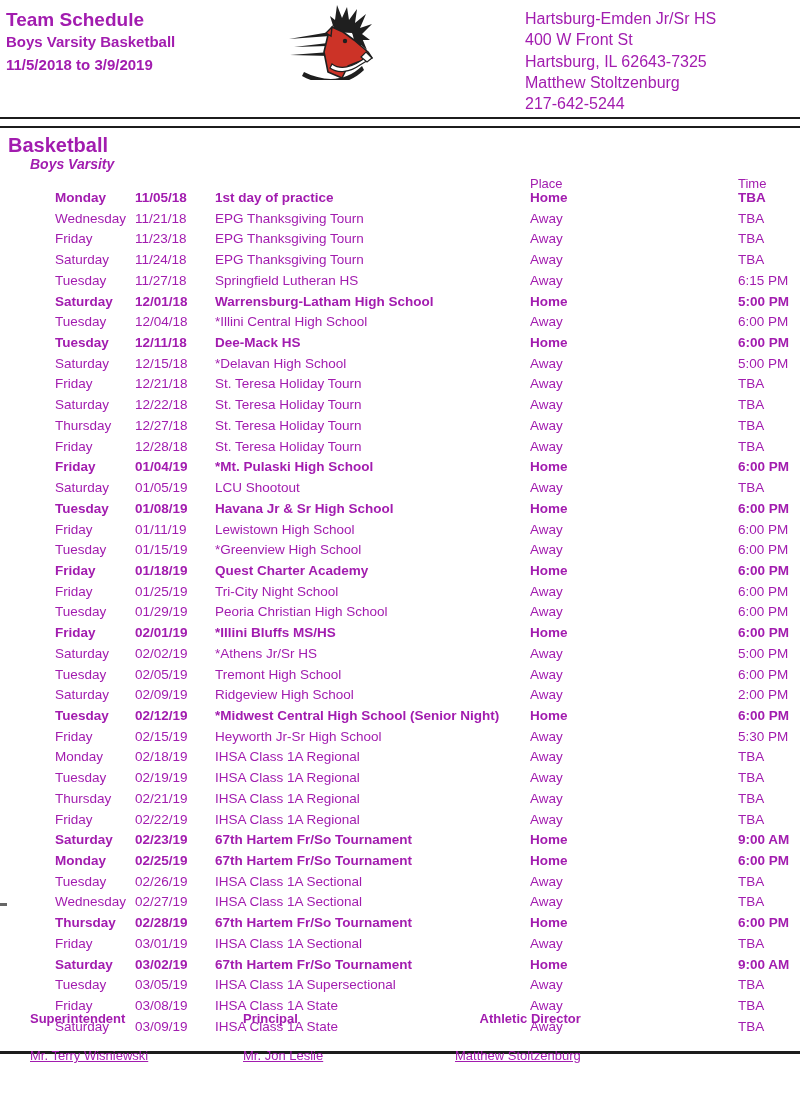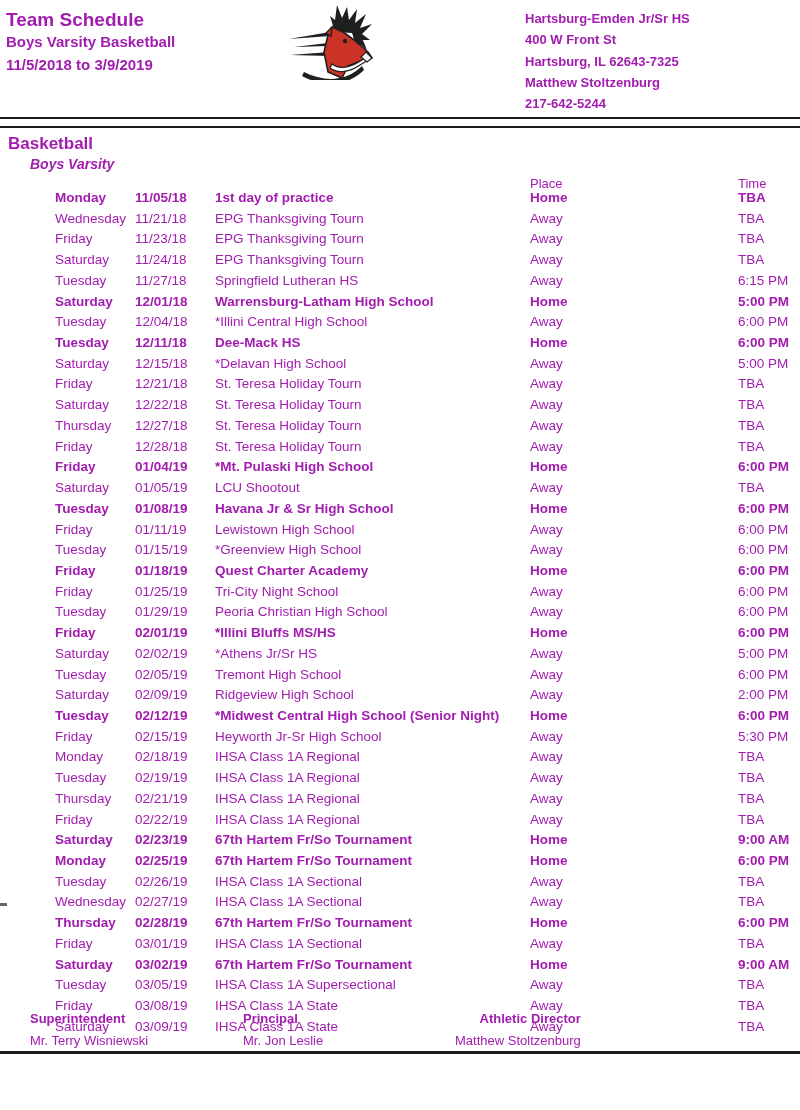--- a/index.html
+++ b/index.html
@@ -10,45 +10,45 @@
     font-family:"Liberation Sans", sans-serif;
     color:#a21caf;
     overflow:hidden;
   }
   
   .hdr-left{position:absolute;left:6px;top:8px;}
   .hdr-title{font-size:19px;font-weight:bold;line-height:23px;}
   .hdr-sub{font-size:15px;font-weight:bold;line-height:21px;}
   .hdr-range{font-size:15px;font-weight:bold;line-height:21px;margin-top:2px;}
   .logo{position:absolute;left:288px;top:2px;width:100px;height:78px;}
-  .hdr-right{position:absolute;left:525px;top:8px;font-size:13px;font-weight:bold;line-height:21.3px;}
+  .hdr-right{position:absolute;left:525px;top:8px;font-size:16px;font-weight:normal;line-height:21.3px;}
   .double-rule{position:absolute;left:0;top:117px;width:800px;height:7px;
     border-top:2.5px solid #1c1c1c;border-bottom:2.5px solid #1c1c1c;}
   
-  .sport{position:absolute;left:8px;top:134px;font-size:17px;font-weight:bold;}
+  .sport{position:absolute;left:8px;top:134px;font-size:20px;font-weight:bold;}
   .team{position:absolute;left:30px;top:156px;font-size:14px;font-weight:bold;font-style:italic;}
   
   .colhdr{position:absolute;top:176px;font-size:13px;}
   .colhdr.place{left:530px;}
   .colhdr.time{left:738px;}
   .rows{position:absolute;left:0;top:188px;width:800px;}
   .row{position:relative;height:20.72px;line-height:20.72px;font-size:13.5px;}
   .row.bold{font-weight:bold;}
   .c{position:absolute;top:0;white-space:nowrap;}
   .c.day{left:55px;}
   .c.date{left:135px;}
   .c.event{left:215px;}
   .c.place{left:530px;}
   .c.time{left:738px;}
   .artifact{position:absolute;left:0;top:903px;width:7px;height:3px;background:#666;}
   
   .footer-rule{position:absolute;left:0;top:1051px;width:800px;height:3px;background:#1c1c1c;}
   .foot-block{position:absolute;top:1011px;font-size:13px;}
   .foot-block .role{font-weight:bold;}
-  .foot-block .name{font-weight:normal;margin-top:7px;}
+  .foot-block .name{font-weight:normal;margin-top:22px;text-decoration:underline;}
   .fb0{left:30px;}
   .fb1{left:243px;}
   .fb2{left:455px;text-align:right;}
 </style>
 </head>
 <body>
 
 <div class="page">
 
   <div class="hdr-left">

